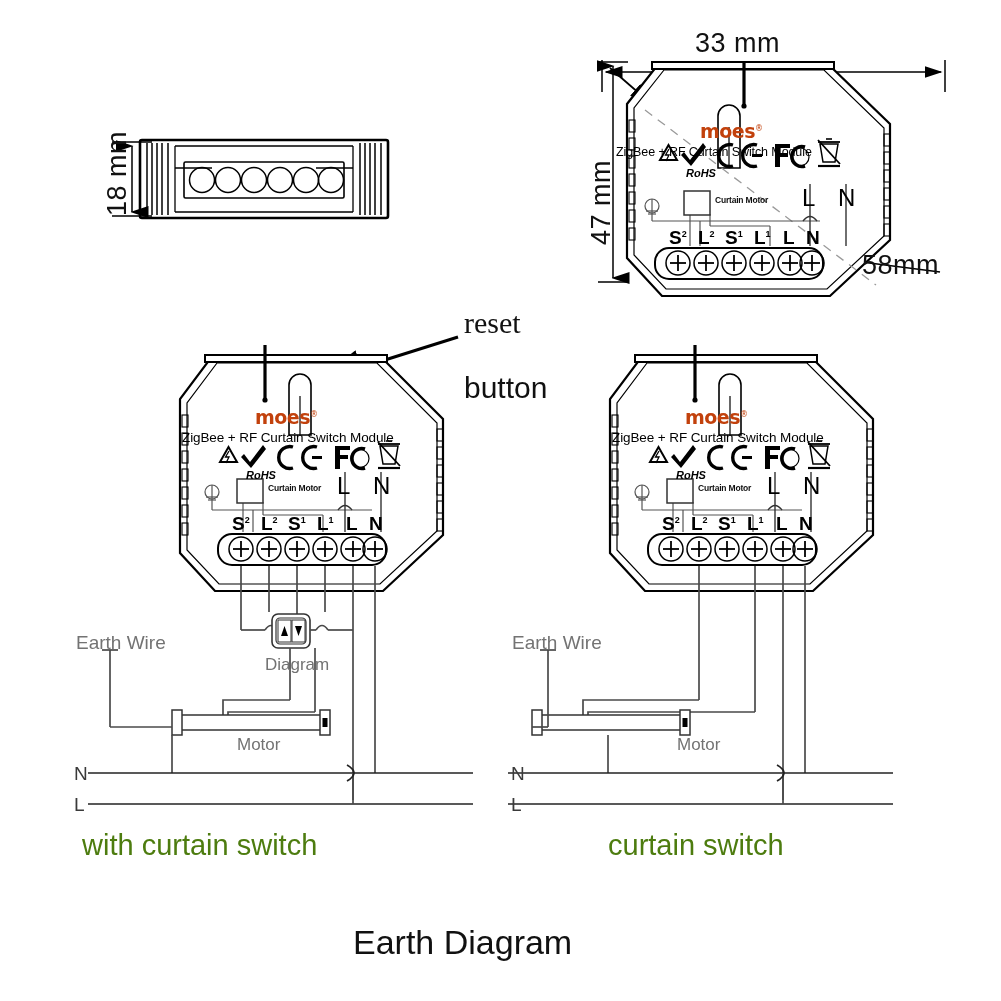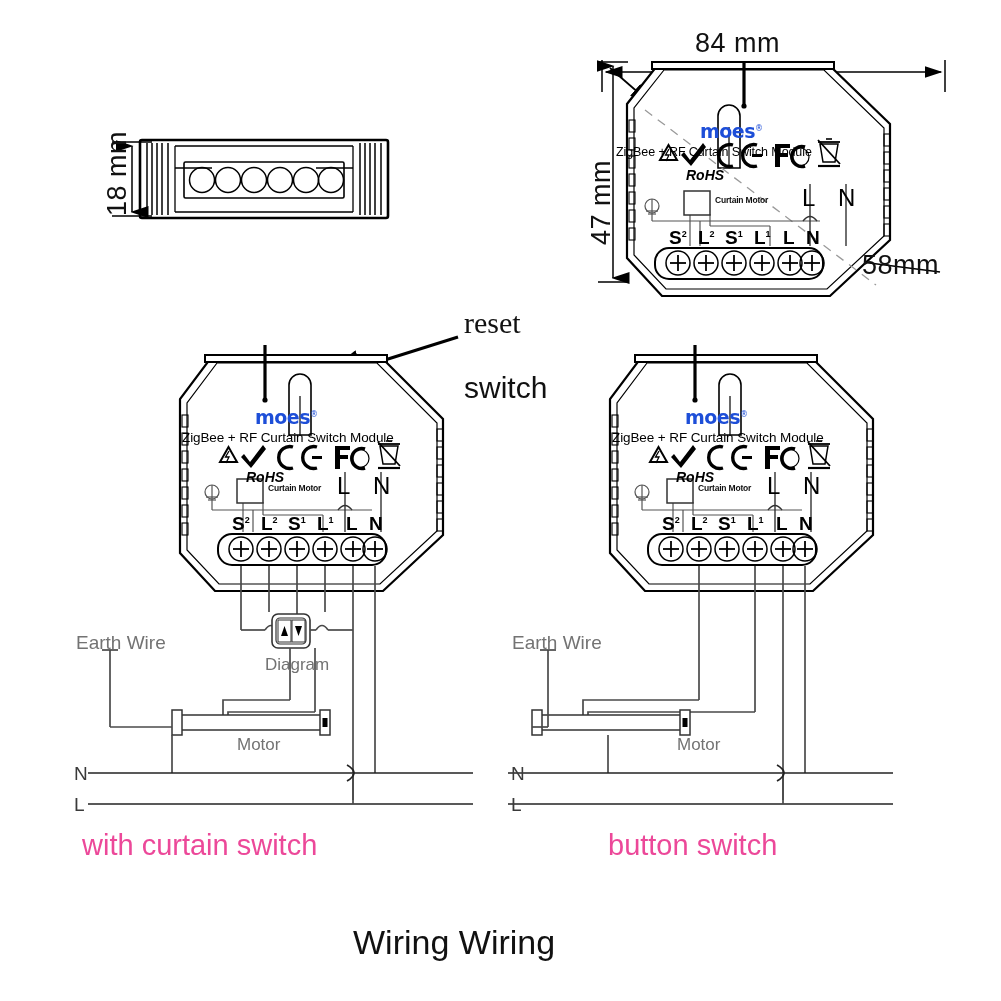--- a/index.html
+++ b/index.html
@@ -6,34 +6,34 @@
   html,body{margin:0;padding:0;background:#ffffff;}
   body{
     width:1001px;height:1001px;position:relative;overflow:hidden;
     font-family:"Liberation Sans","DejaVu Sans",sans-serif;color:#000;
   }
   .stage{position:absolute;inset:0;}
   svg.layer{position:absolute;left:0;top:0;width:1001px;height:1001px;}
   .txt{position:absolute;white-space:nowrap;line-height:1;}
   .dim{font-size:27px;color:#111;font-weight:400;letter-spacing:.5px;}
   .dim-rot{transform-origin:left top;}
-  .caption{font-size:29px;color:#ec4899;text-align:right;}
+  .caption{font-size:29px;color:#4d7c0f;text-align:right;}
   .title-big{font-size:34px;color:#111;}
   .anno{font-size:30px;color:#111;}
   .wirelab{font-size:17px;color:#737373;}
   .railab{font-size:19px;color:#3a3a3a;}
   .devtitle{font-size:13.5px;font-weight:400;color:#000;letter-spacing:-0.1px;}
   .devtitle.small{font-size:12.5px;}
-  .logo{font-size:19px;font-weight:700;letter-spacing:-0.5px;color:#1d4ed8;font-family:"DejaVu Sans",sans-serif;}
+  .logo{font-size:19px;font-weight:700;letter-spacing:-0.5px;color:#c2410c;font-family:"DejaVu Sans",sans-serif;}
   .logo sup{font-size:8px;vertical-align:super;font-weight:400;}
   .term{font-size:19px;font-weight:700;color:#000;font-family:"Liberation Sans",sans-serif;}
   .term sup{font-size:9px;}
   .lnlab{font-size:24px;font-weight:400;color:#000;}
   .cmlab{font-size:8.5px;font-weight:700;color:#111;letter-spacing:-0.2px;}
-  .rohs{font-size:14px;font-weight:700;font-style:italic;color:#000;}
+  .rohs{font-size:11px;font-weight:700;font-style:italic;color:#000;}
 </style>
 </head>
 <body>
 
 <div class="stage">
 
   <svg class="layer" viewBox="0 0 1001 1001">
     <defs>
       <marker id="arrH" markerWidth="12" markerHeight="8" refX="11" refY="4" orient="auto">
         <path d="M0,0 L12,4 L0,8 z" fill="#000"></path>
@@ -477,28 +477,28 @@
       <path d="M810,446 L828,446 L825,464 L813,464 Z" stroke-width="1.5"></path>
       <line x1="808" y1="444" x2="830" y2="444" stroke-width="1.8"></line>
       <line x1="816" y1="441" x2="822" y2="441" stroke-width="1.6"></line>
       <line x1="808" y1="468" x2="830" y2="468" stroke-width="2.2"></line>
       <line x1="808" y1="442" x2="830" y2="466" stroke-width="1.8"></line>
     </g>
   </svg>
 
   <div class="txt dim dim-rot" style="left:104px;top:216px;transform:rotate(-90deg);">18 mm</div>
 
-  <div class="txt dim" style="left:695px;top:30px;">84 mm</div>
+  <div class="txt dim" style="left:695px;top:30px;">33 mm</div>
 
   <div class="txt dim dim-rot" style="left:588px;top:245px;transform:rotate(-90deg);">47 mm</div>
 
   <div class="txt dim" style="left:862px;top:252px;">58mm</div>
 
   <div class="txt anno" style="left:464px;top:308px;font-family:Liberation Serif, serif;">reset</div>
-  <div class="txt anno" style="left:464px;top:373px;">switch</div>
+  <div class="txt anno" style="left:464px;top:373px;">button</div>
 
   <div class="txt logo" style="left:700px;top:122px;"><span>moes</span><sup>®</sup></div>
   <div class="txt devtitle small" style="left:616px;top:146px;">ZigBee + RF Curtain Switch Module</div>
   <div class="txt rohs" style="left:686px;top:168px;">RoHS</div>
   <div class="txt cmlab" style="left:715px;top:196px;">Curtain Motor</div>
   <div class="txt lnlab" style="left:802px;top:186px;">L</div>
   <div class="txt lnlab" style="left:838px;top:186px;">N</div>
 
   <div class="txt term" style="left:669px;top:228px;"><span>S</span><sup>2</sup></div>
   <div class="txt term" style="left:698px;top:228px;"><span>L</span><sup>2</sup></div>
@@ -538,16 +538,16 @@
   <div class="txt wirelab" style="left:237px;top:736px;">Motor</div>
   <div class="txt railab" style="left:74px;top:764px;">N</div>
   <div class="txt railab" style="left:74px;top:795px;">L</div>
 
   <div class="txt wirelab" style="left:512px;top:633px;font-size:19px;">Earth Wire</div>
   <div class="txt wirelab" style="left:677px;top:736px;">Motor</div>
   <div class="txt railab" style="left:511px;top:764px;">N</div>
   <div class="txt railab" style="left:511px;top:795px;">L</div>
 
   <div class="txt caption" style="left:82px;top:831px;">with curtain switch</div>
-  <div class="txt caption" style="left:608px;top:831px;">button switch</div>
-  <div class="txt title-big" style="left:353px;top:925px;">Wiring Wiring</div>
+  <div class="txt caption" style="left:608px;top:831px;">curtain switch</div>
+  <div class="txt title-big" style="left:353px;top:925px;">Earth Diagram</div>
 
 </div>
 
 </body></html>

